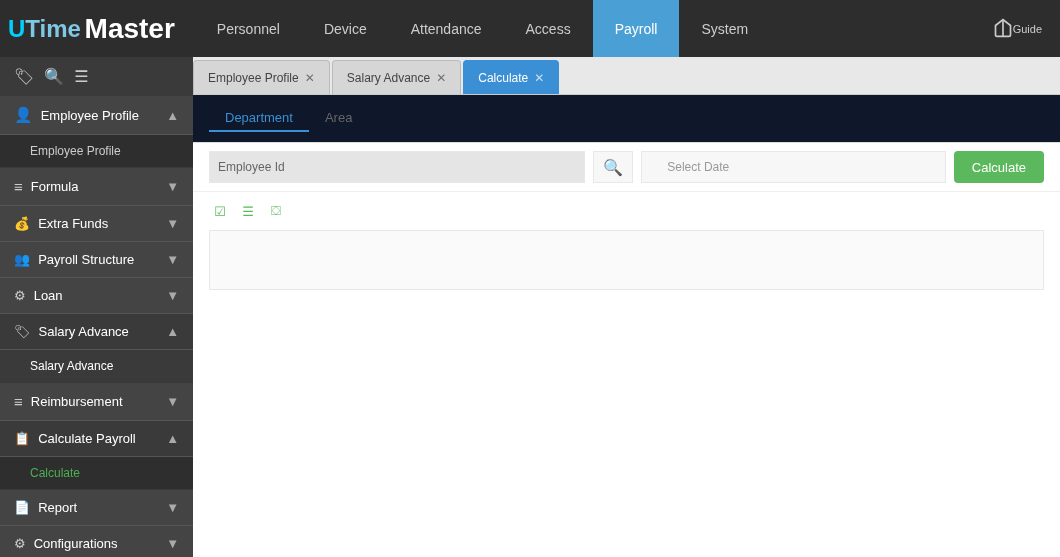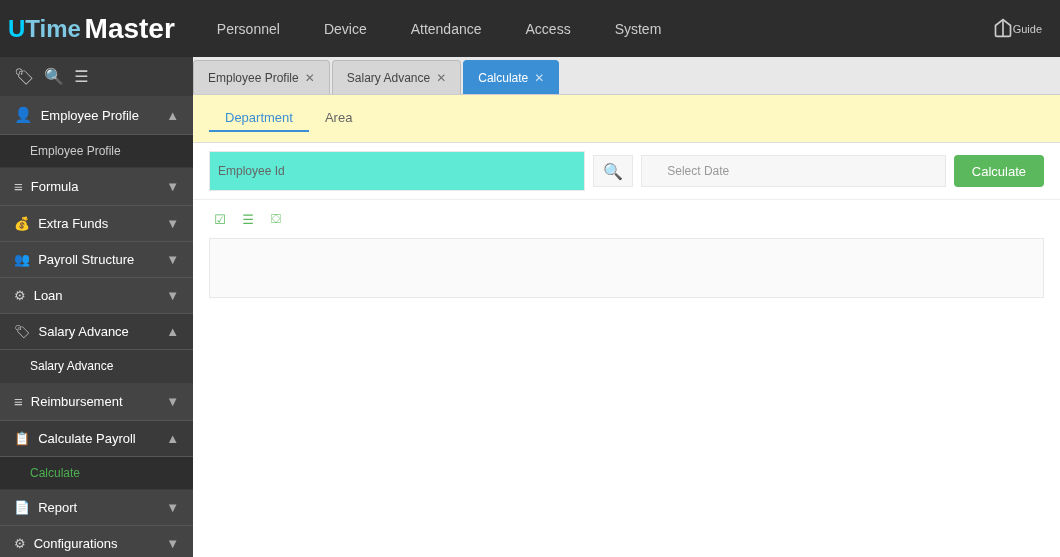--- a/index.html
+++ b/index.html
@@ -128,21 +128,21 @@
       border-color: #3b8fd4;
     }
     .tab .tab-close {
       font-size: 12px;
       opacity: 0.7;
       line-height: 1;
     }
 
     
     .filter-bar {
-      background: #fef9c3;
+      background: #0f172a;
       padding: 10px 16px;
       display: flex;
       align-items: flex-end;
       gap: 10px;
       border-bottom: 1px solid #ddd;
     }
     .filter-tabs {
       display: flex;
       gap: 0;
     }
@@ -165,23 +165,23 @@
       display: flex;
       align-items: center;
       gap: 8px;
       border-bottom: 1px solid #eee;
     }
     .table-col {
       flex: 1;
       font-size: 12px;
       color: #666;
       padding: 4px 8px;
-      background: #5eead4;
+      background: #e5e5e5;
       border: 1px solid #e8e8e8;
-      height: 40px;
+      height: 32px;
       display: flex;
       align-items: center;
     }
     .table-col.employee-id { flex: 1.5; }
     .table-col.first-name { flex: 1.5; }
     .search-col {
       width: 40px;
       height: 32px;
       display: flex;
       align-items: center;
@@ -251,20 +251,21 @@
     <span class="logo-u">U</span>
     <span class="logo-time">Time</span>
     <span>&nbsp;</span>
     <span class="logo-master">Master</span>
   </div>
   <div class="nav-items">
     <div class="nav-item">Personnel</div>
     <div class="nav-item">Device</div>
     <div class="nav-item">Attendance</div>
     <div class="nav-item">Access</div>
+    <div class="nav-item active">Payroll</div>
     <div class="nav-item">System</div>
   </div>
   <div class="nav-guide">
     <svg width="20" height="20" viewBox="0 0 24 24" fill="none" stroke="#ccc" stroke-width="2">
       <path d="M3 9l9-7 9 7v11a2 2 0 01-2 2H5a2 2 0 01-2-2z"></path>
       <line x1="12" y1="3" x2="12" y2="22"></line>
     </svg>
     <span>Guide</span>
   </div>
 </nav>

